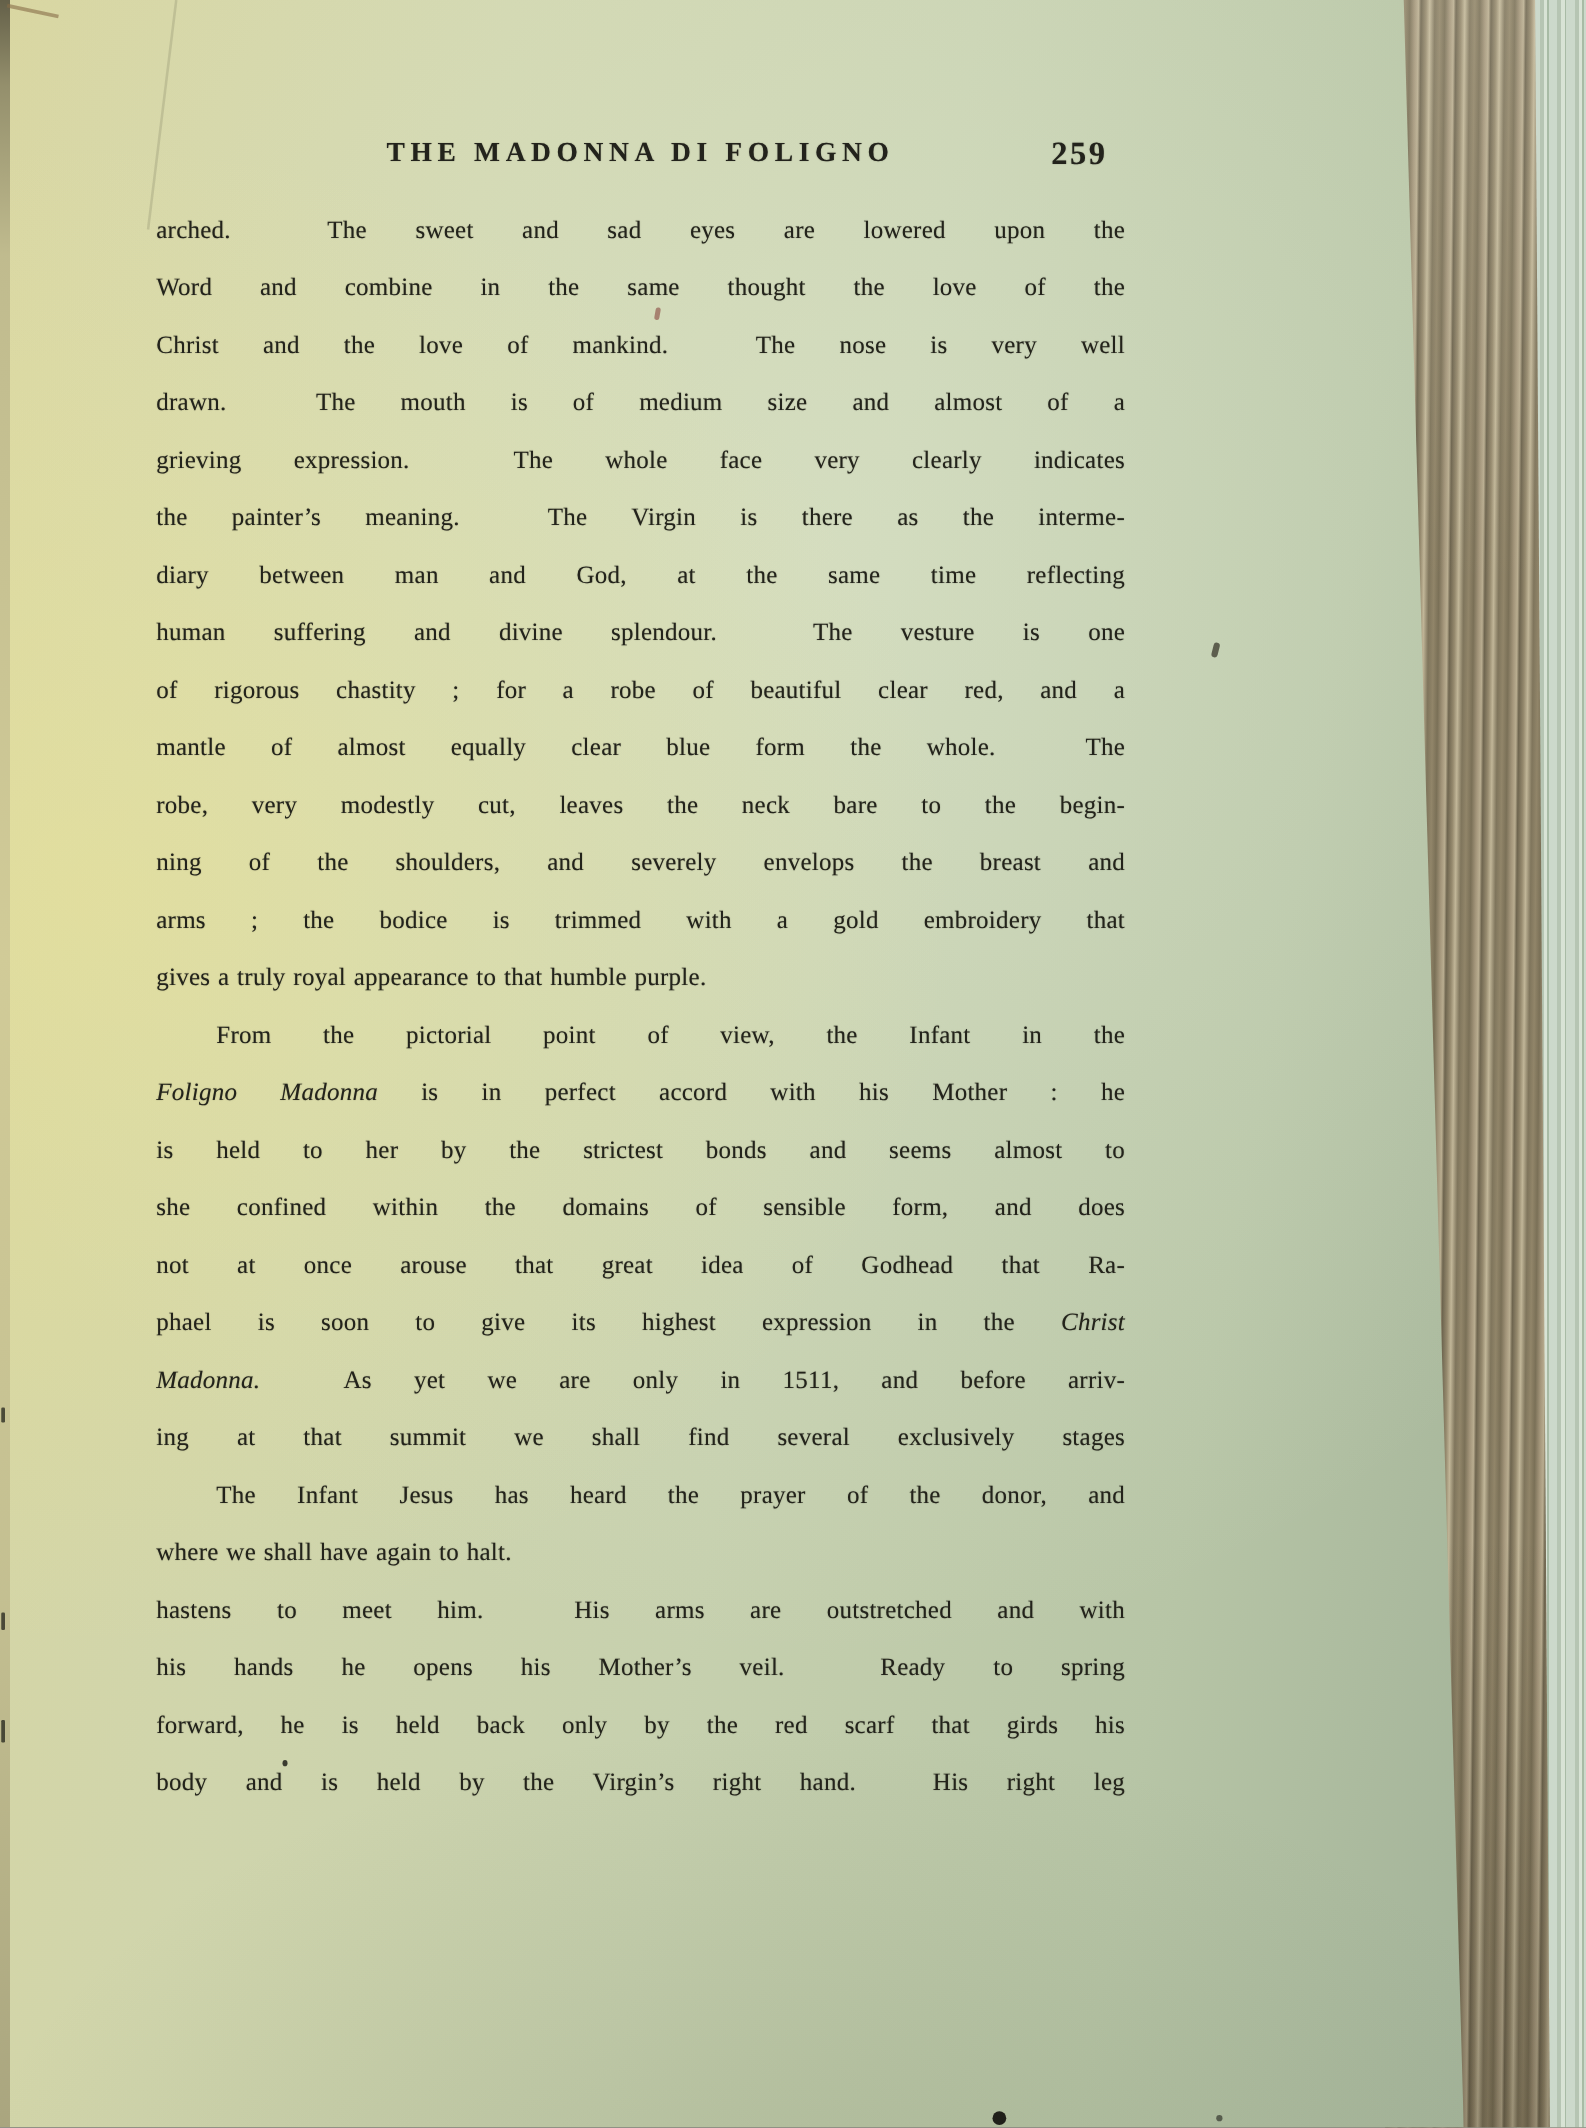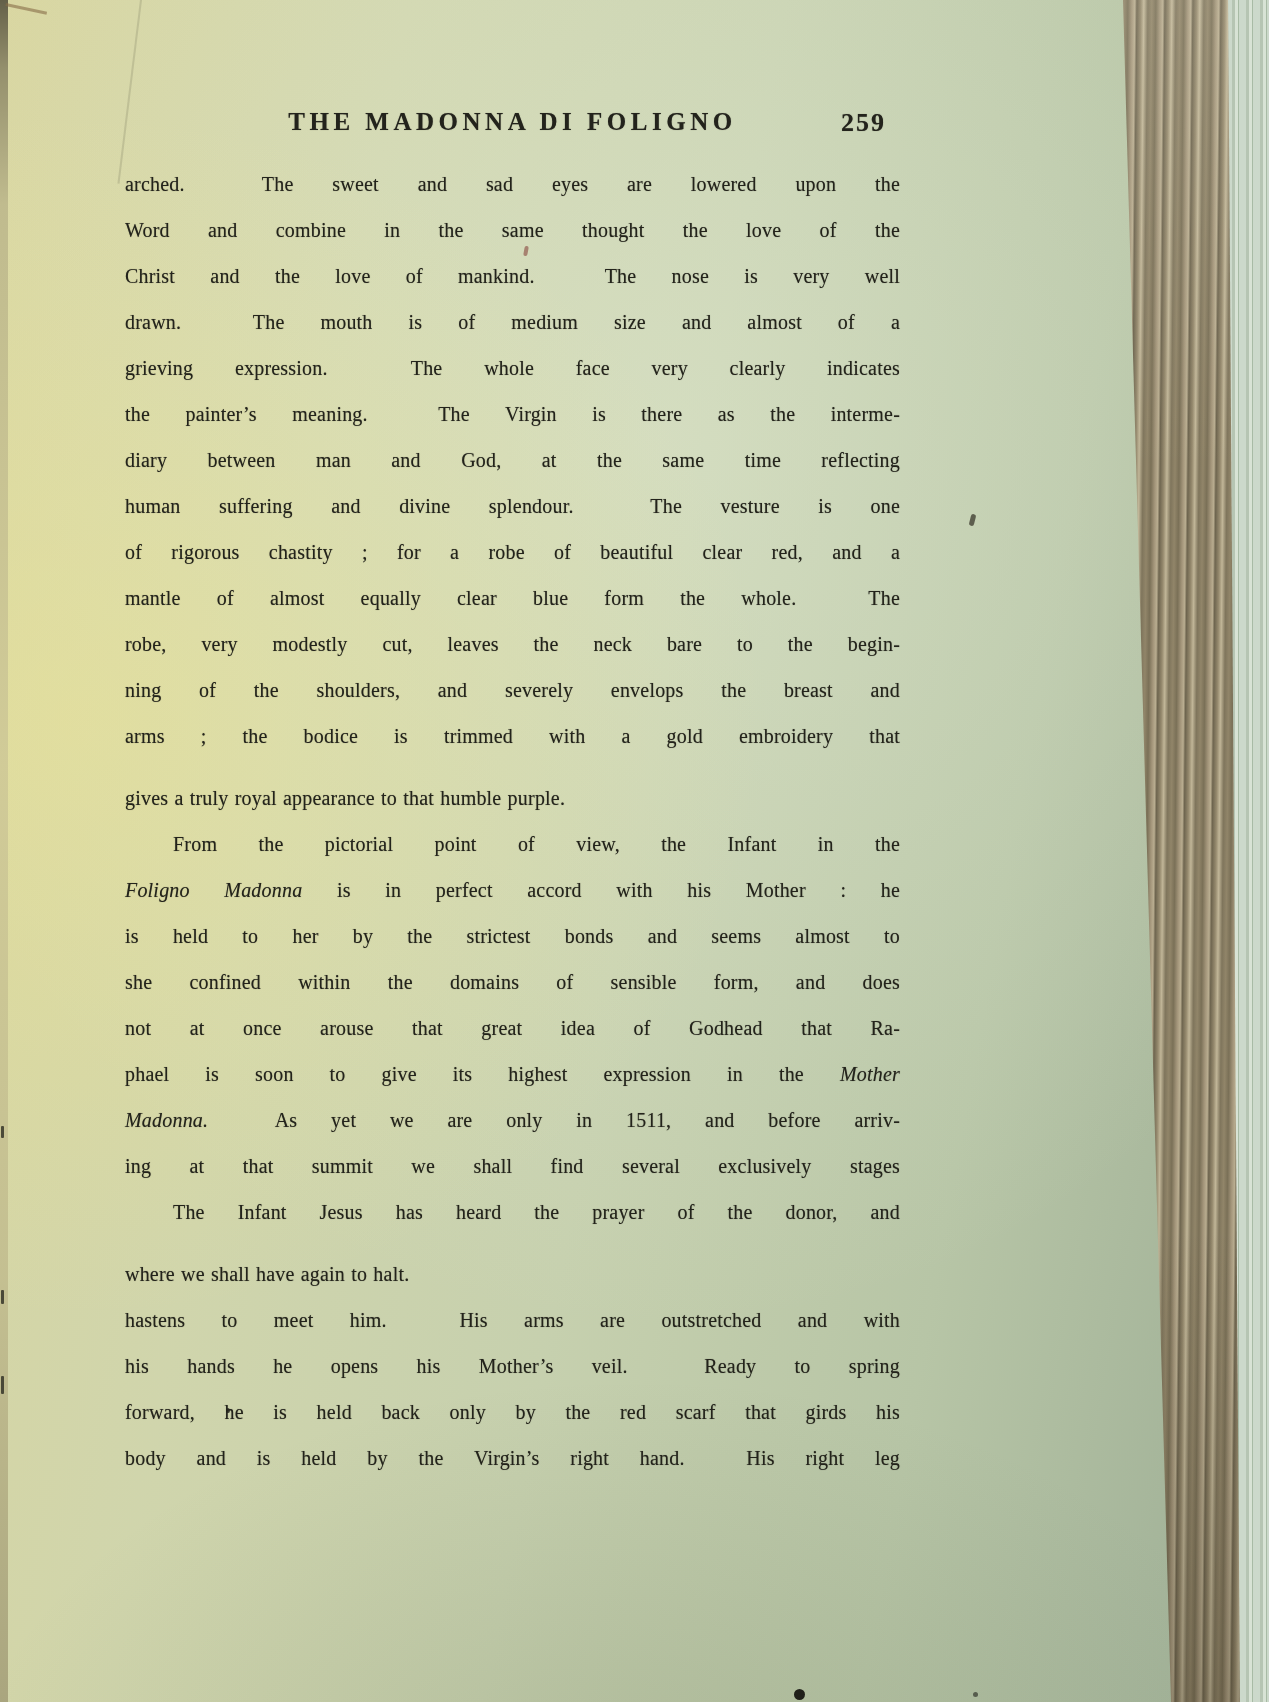--- a/index.html
+++ b/index.html
@@ -32,30 +32,30 @@
 
   .left-edge{position:absolute;left:0;top:0;width:8px;height:100%;opacity:.9;
     background:linear-gradient(180deg,#57533f 0%,#8c8766 4%,#bdb88c 12%,#cfc997 45%,#c2bd8f 75%,#a5a07a 100%);}
   .corner-mark{position:absolute;left:6px;top:3px;width:42px;height:3px;
     background:rgba(135,108,72,.6);transform:rotate(12deg);transform-origin:left top;}
   .crease{position:absolute;left:140px;top:0;width:2px;height:185px;
     background:rgba(120,120,90,.25);transform:rotate(7deg);transform-origin:top;}
 
   
   .folio-row{position:absolute;top:100px;left:125px;width:775px;height:44px;text-align:center;}
-  .running-head{font-weight:700;font-size:25px;line-height:44px;letter-spacing:4.5px;color:#23231c;
+  .running-head{font-weight:700;font-size:22px;line-height:44px;letter-spacing:4.5px;color:#23231c;
     text-shadow:0 0 1px rgba(25,25,18,.4);}
   .page-number{position:absolute;right:14px;top:1px;font-weight:700;font-size:26px;line-height:44px;
     letter-spacing:2px;color:#23231c;text-shadow:0 0 1px rgba(25,25,18,.4);}
 
   
   .body{position:absolute;top:161px;left:125px;width:775px;color:#23231b;font-size:20px;}
   .line{height:46px;line-height:46px;letter-spacing:.2px;word-spacing:1px;
     text-align:justify;text-align-last:justify;text-shadow:0 0 1px rgba(25,25,18,.4);}
-  .line.ragged{text-align:left;text-align-last:left;margin-top:16px;}
+  .line.ragged{text-align:left;text-align-last:left;}
   .line.indent{text-indent:48px;}
   .line i{font-style:italic;}
 
   
   .speck{position:absolute;border-radius:50%;background:#20201a;}
   .sp-dot1{left:794px;top:1689px;width:11px;height:11px;}
   .sp-dot2{left:973px;top:1692px;width:5px;height:5px;opacity:.6;}
   .sp-comma{left:970px;top:514px;width:5px;height:12px;border-radius:3px;
     transform:rotate(14deg);background:#4a4a3c;opacity:.85;}
   .sp-comma2{left:524px;top:246px;width:4px;height:10px;border-radius:2px;
@@ -97,21 +97,21 @@
         <div class="line"><span>mantle of almost equally clear blue form the whole.&nbsp; The</span></div>
         <div class="line"><span>robe, very modestly cut, leaves the neck bare to the begin-</span></div>
         <div class="line"><span>ning of the shoulders, and severely envelops the breast and</span></div>
         <div class="line"><span>arms ; the bodice is trimmed with a gold embroidery that</span></div>
         <div class="line ragged"><span>gives a truly royal appearance to that humble purple.</span></div>
         <div class="line indent"><span>From the pictorial point of view, the Infant in the</span></div>
         <div class="line"><i>Foligno Madonna</i><span> is in perfect accord with his Mother : he</span></div>
         <div class="line"><span>is held to her by the strictest bonds and seems almost to</span></div>
         <div class="line"><span>she confined within the domains of sensible form, and does</span></div>
         <div class="line"><span>not at once arouse that great idea of Godhead that Ra-</span></div>
-        <div class="line"><span>phael is soon to give its highest expression in the </span><i>Mother</i></div>
+        <div class="line"><span>phael is soon to give its highest expression in the </span><i>Christ</i></div>
         <div class="line"><i>Madonna.</i><span>&nbsp; As yet we are only in 1511, and before arriv-</span></div>
         <div class="line"><span>ing at that summit we shall find several exclusively stages</span></div>
         <div class="line indent"><span>The Infant Jesus has heard the prayer of the donor, and</span></div>
         <div class="line ragged"><span>where we shall have again to halt.</span></div>
         <div class="line"><span>hastens to meet him.&nbsp; His arms are outstretched and with</span></div>
         <div class="line"><span>his hands he opens his Mother’s veil.&nbsp; Ready to spring</span></div>
         <div class="line"><span>forward, he is held back only by the red scarf that girds his</span></div>
         <div class="line"><span>body and is held by the Virgin’s right hand.&nbsp; His right leg</span></div>
       </div>
   </div>

